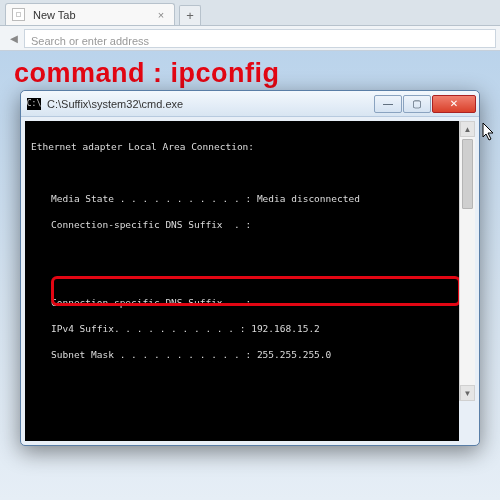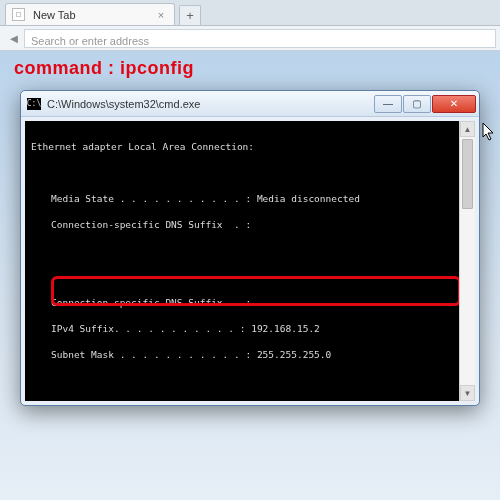--- a/index.html
+++ b/index.html
@@ -84,21 +84,21 @@
     color: #999;
     display:flex; align-items:flex-end;
   }
   
   .annotation {
     position: absolute;
     left: 14px;
     top: 58px;
     font-family: Arial, sans-serif;
     font-weight: bold;
-    font-size: 18px;
+    font-size: 27px;
     color: #e30613;
     letter-spacing: 0.5px;
   }
   
   .cmd-window {
     position: absolute;
     left: 20px;
     top: 90px;
     width: 460px;
     border: 1px solid #5a7ea6;
@@ -137,21 +137,21 @@
     width: 44px;
     background: linear-gradient(#f08070,#d9402a);
     border-color:#a22; color:#fff;
   }
   .cmd-body-wrap {
     padding: 4px;
     display:flex;
   }
   .cmd-body {
     flex:1;
-    height: 280px;
+    height: 320px;
     background: #000;
     color: #dcdcdc;
     font-family: Consolas, "Lucida Console", monospace;
     font-size: 9.5px;
     line-height: 13px;
     padding: 6px 4px 6px 6px;
     overflow: hidden;
     position: relative;
     white-space: pre;
   }
@@ -211,21 +211,21 @@
   <div class="addr-input">
     <span>Search or enter address</span>
   </div>
 </div>
 
 <div class="annotation">command : ipconfig</div>
 
 <div class="cmd-window">
   <div class="titlebar">
     <span class="cmd-icon">C:\</span>
-    <span>C:\Windows\system32\cmd.exe</span>
+    <span>C:\Suffix\system32\cmd.exe</span>
     <div class="win-controls">
       <div class="win-btn">—</div>
       <div class="win-btn">▢</div>
       <div class="win-btn close">✕</div>
     </div>
   </div>
   <div class="cmd-body-wrap">
     <div class="cmd-body">
 <span class="line">Ethernet adapter Local Area Connection:</span>
 <span class="line"> </span>

